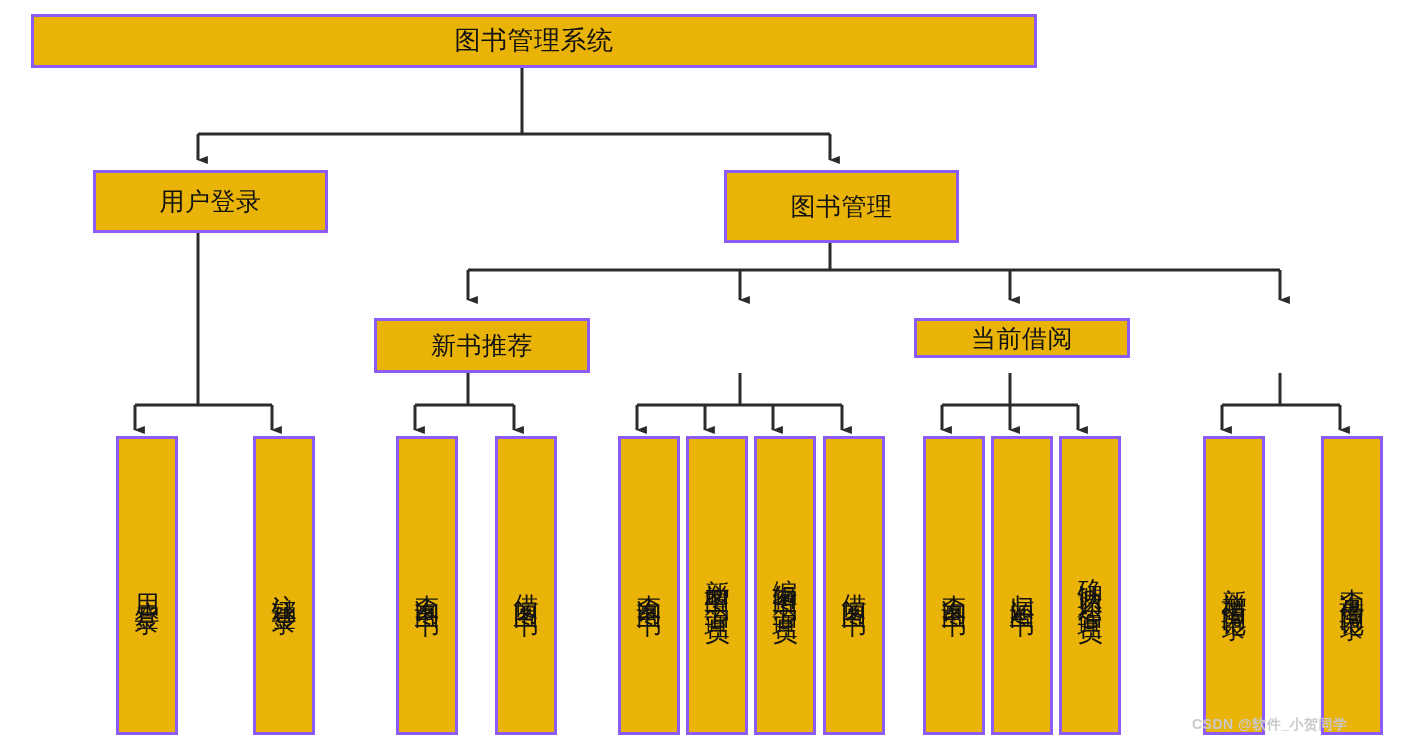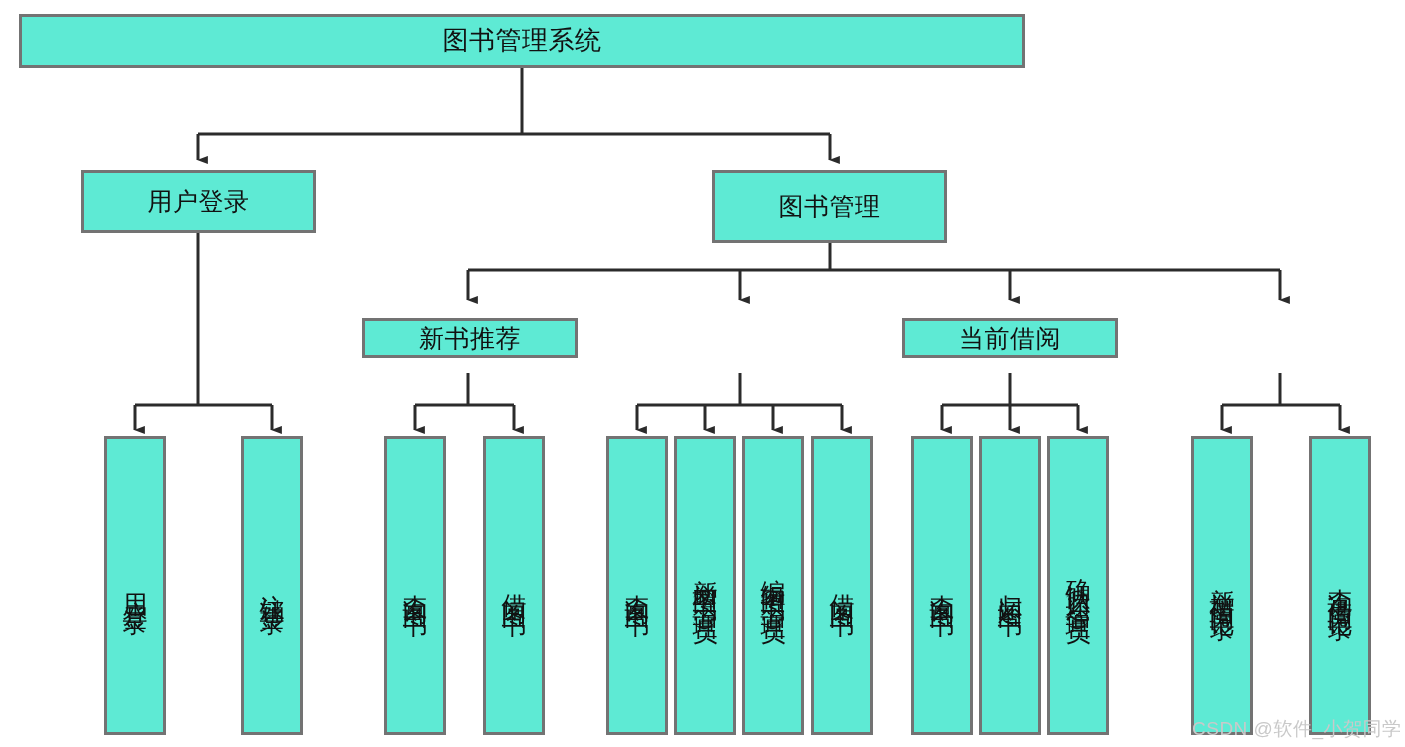--- a/index.html
+++ b/index.html
@@ -21,26 +21,27 @@
     position: absolute;
     left: 0;
     top: 0;
     width: 1405px;
     height: 747px;
     pointer-events: none;
   }
   .node {
     position: absolute;
     box-sizing: border-box;
-    background: #5eead4;
-    border: 3px solid #737373;
+    background: #eab308;
+    border: 3px solid #8b5cf6;
     display: flex;
     align-items: center;
     justify-content: center;
     color: #111111;
+    margin-left: 12px;
   }
   .node .label {
     white-space: nowrap;
     line-height: 1.05;
   }
   .node.horiz .label {
     font-size: 25px;
     letter-spacing: 0.5px;
   }
   .node.root .label {
@@ -54,25 +55,26 @@
     writing-mode: vertical-rl;
     text-orientation: upright;
     font-size: 25px;
     letter-spacing: 6px;
     line-height: 1;
     white-space: nowrap;
     text-align: center;
   }
   .watermark {
     position: absolute;
-    font-size: 19px;
+    font-size: 14px;
     color: #c9c9c9;
     letter-spacing: 0.5px;
     white-space: nowrap;
     user-select: none;
+    font-weight: bold;
   }
 </style>
 </head>
 <body>
 
 <div id="canvas">
 
   <svg class="wires" viewBox="0 0 1405 747" xmlns="http://www.w3.org/2000/svg">
     <defs>
       <marker id="arrow" viewBox="0 0 10 12" refX="5" refY="11" markerWidth="9" markerHeight="11" orient="auto-start-reverse" markerUnits="userSpaceOnUse">
@@ -127,21 +129,21 @@
     <span class="label">图书管理系统</span>
   </div>
 
   <div class="node horiz" style="left:81px; top:170px; width:235px; height:63px;">
     <span class="label">用户登录</span>
   </div>
   <div class="node horiz" style="left:712px; top:170px; width:235px; height:73px;">
     <span class="label">图书管理</span>
   </div>
 
-  <div class="node horiz" style="left:362px; top:318px; width:216px; height:40px;">
+  <div class="node horiz" style="left:362px; top:318px; width:216px; height:55px;">
     <span class="label">新书推荐</span>
   </div>
   <div class="node horiz" style="left:902px; top:318px; width:216px; height:40px;">
     <span class="label">当前借阅</span>
   </div>
 
   <div class="node leaf" style="left:104px; top:436px; width:62px; height:299px;">
     <span class="label">用户登录</span>
   </div>
   <div class="node leaf" style="left:241px; top:436px; width:62px; height:299px;">

